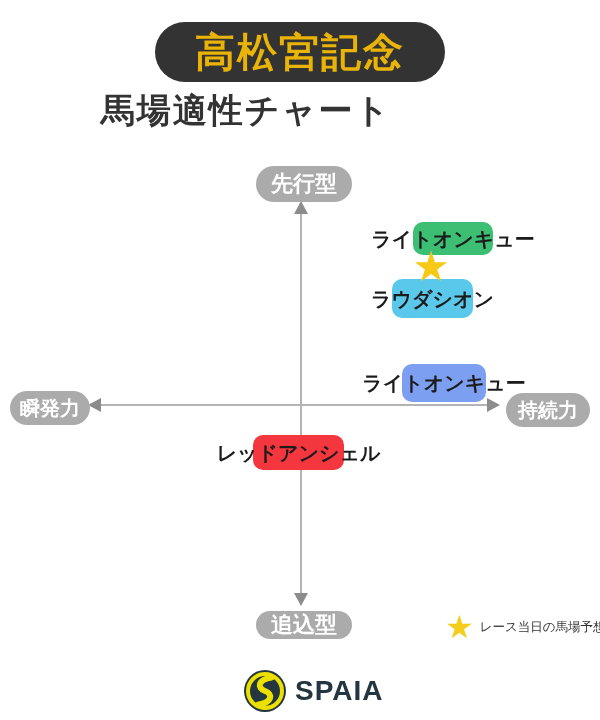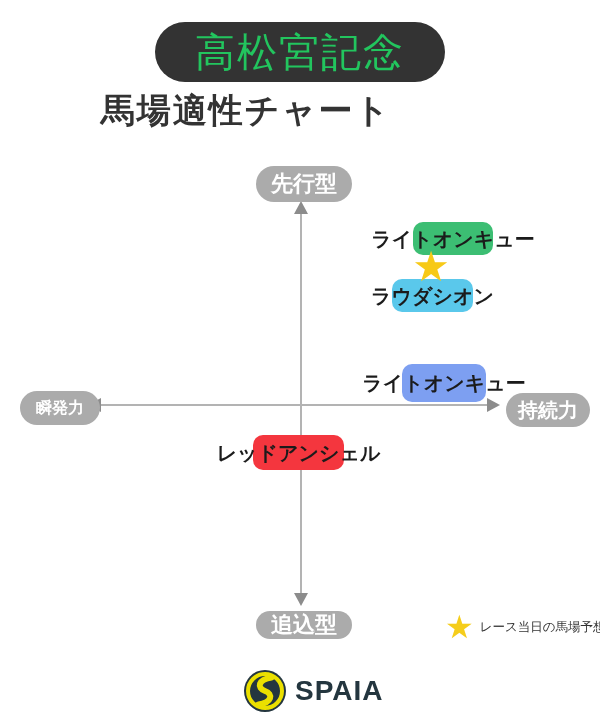--- a/index.html
+++ b/index.html
@@ -4,21 +4,21 @@
 <style>
   html,body { margin:0; padding:0; background:#fff; }
   body { font-family:"Liberation Sans","DejaVu Sans",sans-serif; }
   .canvas { position:relative; width:600px; height:720px; margin:0 auto; background:#ffffff; overflow:hidden; }
 
   
   .title-badge {
     position:absolute; left:155px; top:22px; width:290px; height:60px;
     border-radius:30px; display:flex; align-items:center; justify-content:center;
   }
-  .title-badge span { color:#22c55e; font-size:40px; font-weight:normal; letter-spacing:2px; }
+  .title-badge span { color:#eab308; font-size:40px; font-weight:bold; letter-spacing:2px; }
   .subtitle {
     position:absolute; left:0; top:88px; width:492px; text-align:center;
     font-size:34px; font-weight:bold; color:#333333; letter-spacing:2px;
   }
 
   
   .v-line { position:absolute; left:300px; top:212px; width:2px; height:382px; }
   .h-line { position:absolute; left:100px; top:404px; width:388px; height:2px; }
   .arr { position:absolute; width:0; height:0; }
   .arr-up    { left:294px; top:201px; border-left:7px solid transparent; border-right:7px solid transparent; border-bottom:13px solid #8c8c8c; }
@@ -26,31 +26,31 @@
   .arr-left  { left:88px;  top:398px; border-top:7px solid transparent; border-bottom:7px solid transparent; border-right:13px solid #8c8c8c; }
   .arr-right { left:487px; top:398px; border-top:7px solid transparent; border-bottom:7px solid transparent; border-left:13px solid #8c8c8c; }
 
   
   .axis-pill {
     position:absolute; border-radius:20px; color:#ffffff; font-weight:bold;
     display:flex; align-items:center; justify-content:center; white-space:nowrap;
   }
   .axis-top    { left:256px; top:166px; width:96px; height:36px; font-size:22px; }
   .axis-bottom { left:256px; top:611px; width:96px; height:28px; font-size:22px; }
-  .axis-left   { left:20px;  top:391px; width:80px; height:34px; font-size:16px; }
+  .axis-left   { left:10px;  top:391px; width:80px; height:34px; font-size:20px; }
   .axis-right  { left:506px; top:393px; width:84px; height:34px; font-size:20px; }
 
   
   .horse-pill { position:absolute; border-radius:10px; }
   .horse-pill .horse-label {
     position:absolute; left:50%; top:50%; transform:translate(-50%,-48%);
     white-space:nowrap; font-size:20px; font-weight:600; color:#1b1b1b;
   }
   .hp-green { left:413px; top:222px; width:80px; height:33px; }
-  .hp-cyan  { left:392px; top:279px; width:81px; height:33px; }
+  .hp-cyan  { left:392px; top:279px; width:81px; height:39px; }
   .hp-blue  { left:402px; top:364px; width:84px; height:38px;text-align:center; }
   .hp-red   { left:253px; top:435px; width:91px; height:35px; }
 
   .chart-star {
     position:absolute; left:431px; top:269px; transform:translate(-50%,-54%);
     font-size:42px; line-height:1; z-index:5;
   }
 
   
   .legend { position:absolute; left:445px; top:611px; display:flex; align-items:center; }

